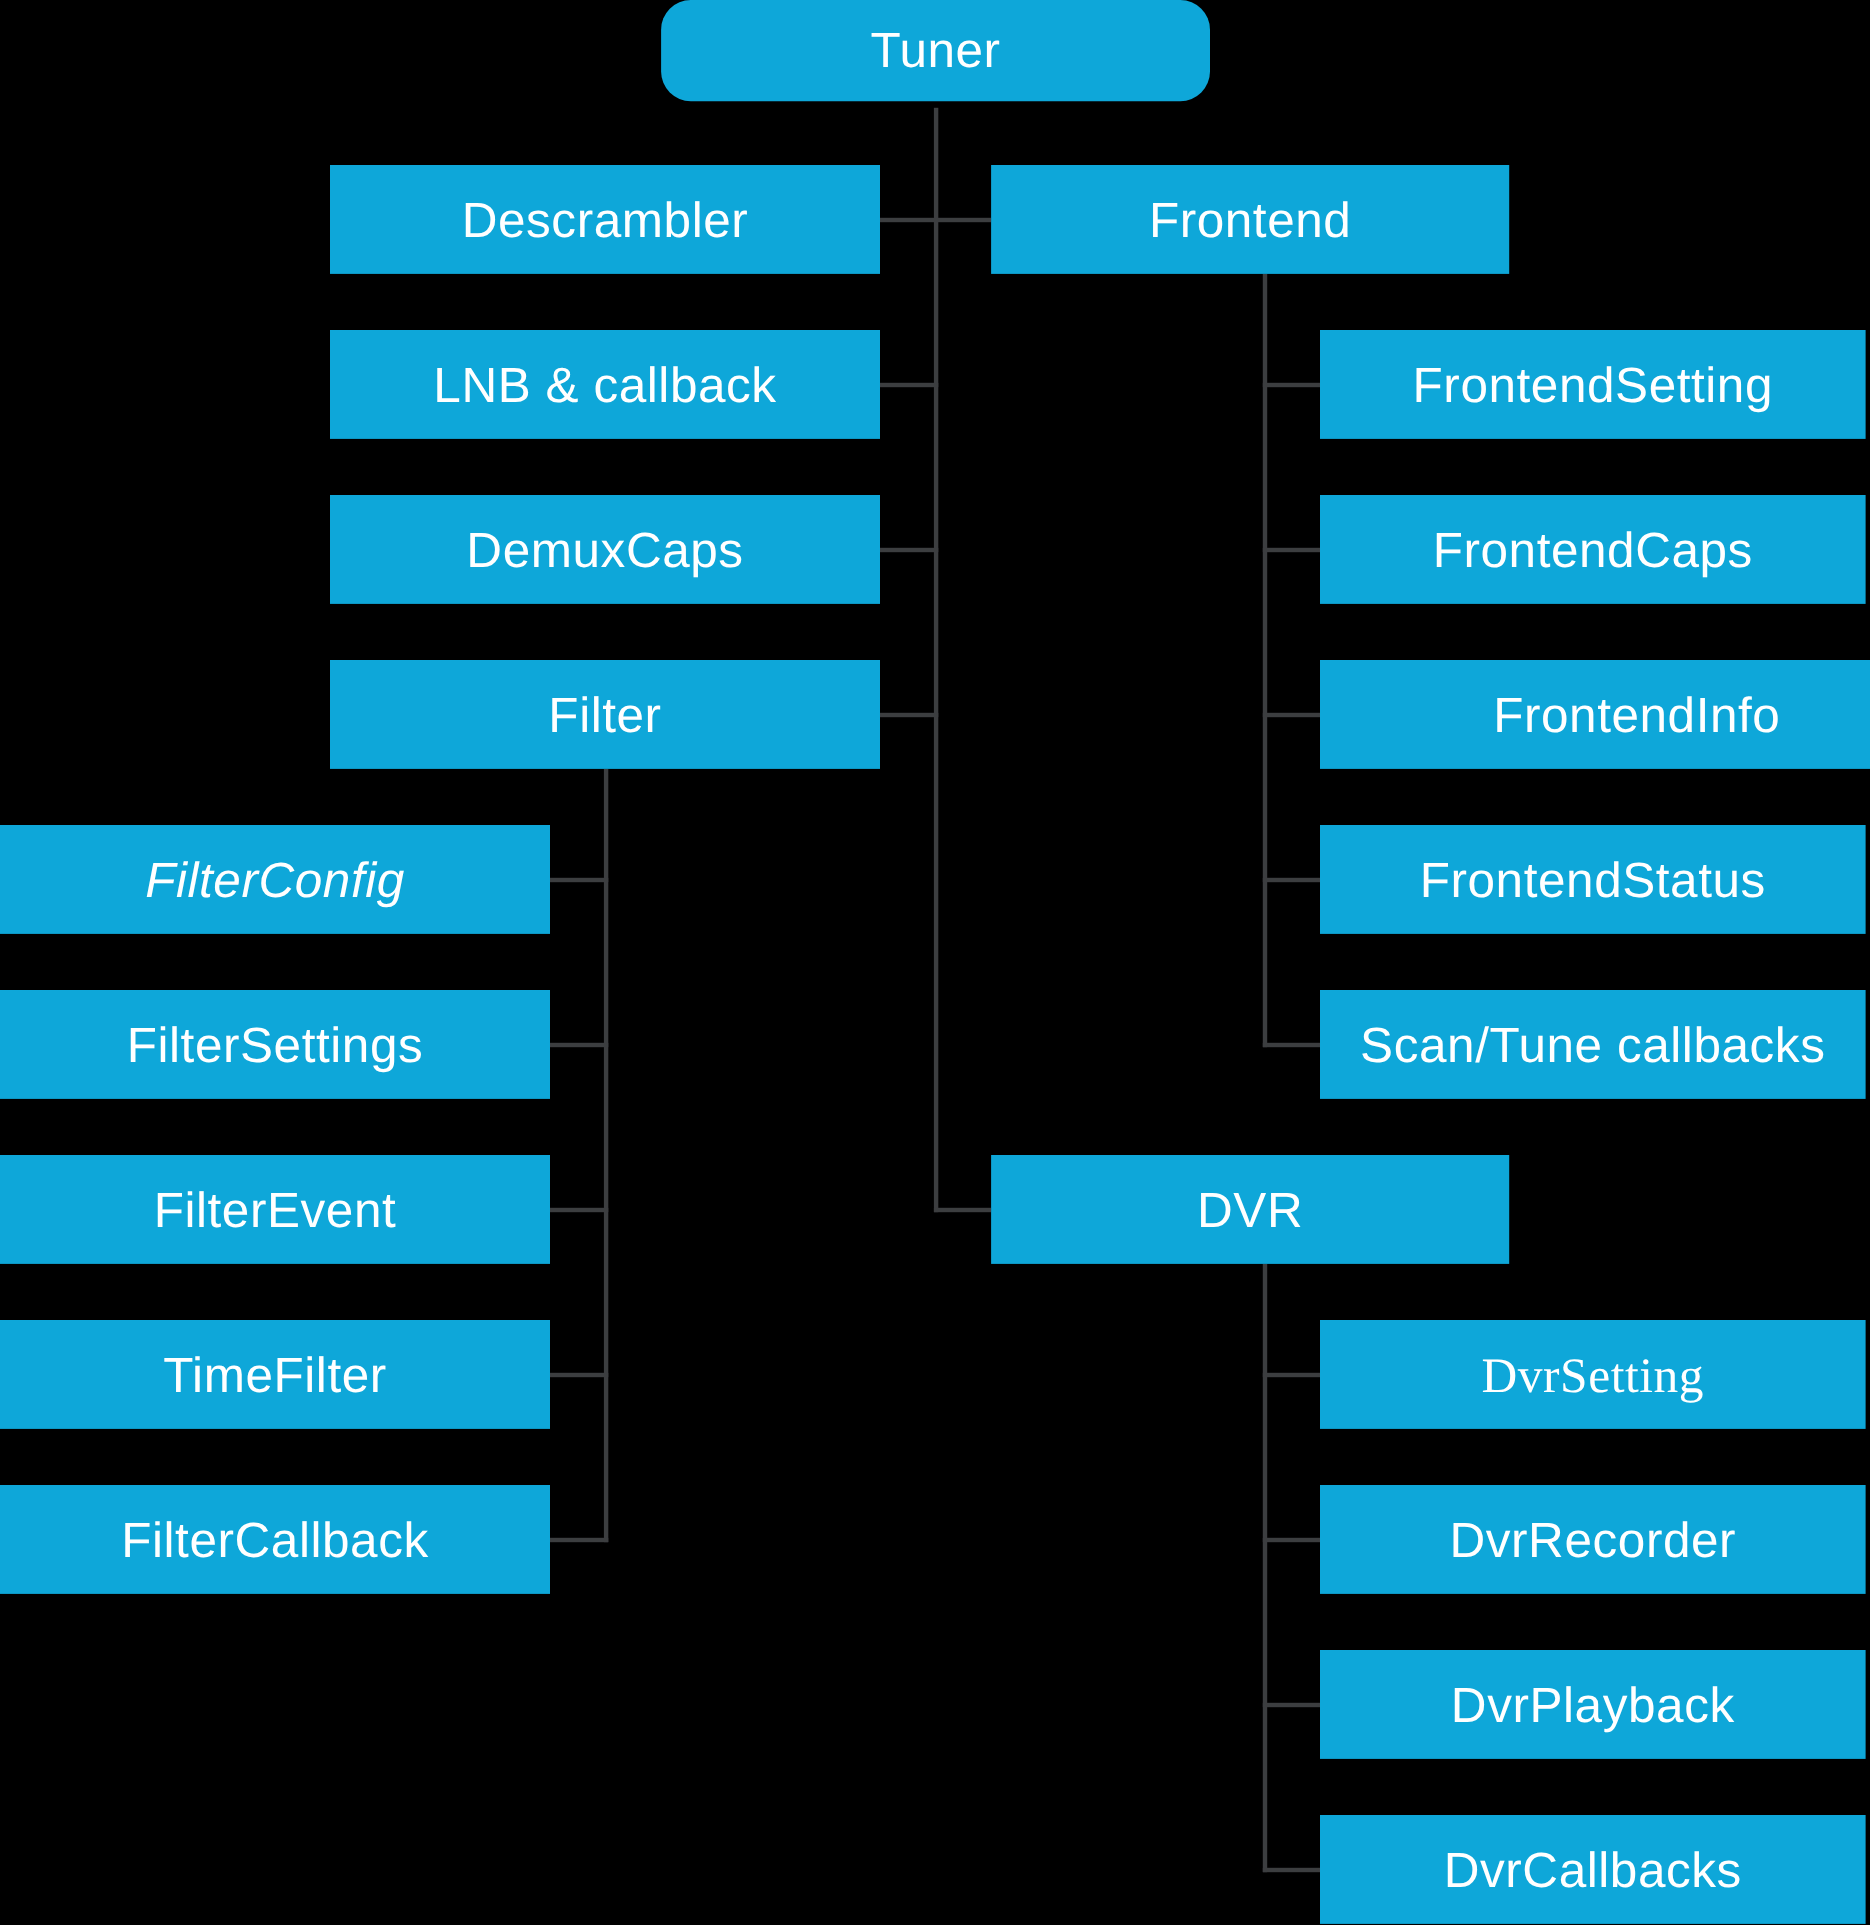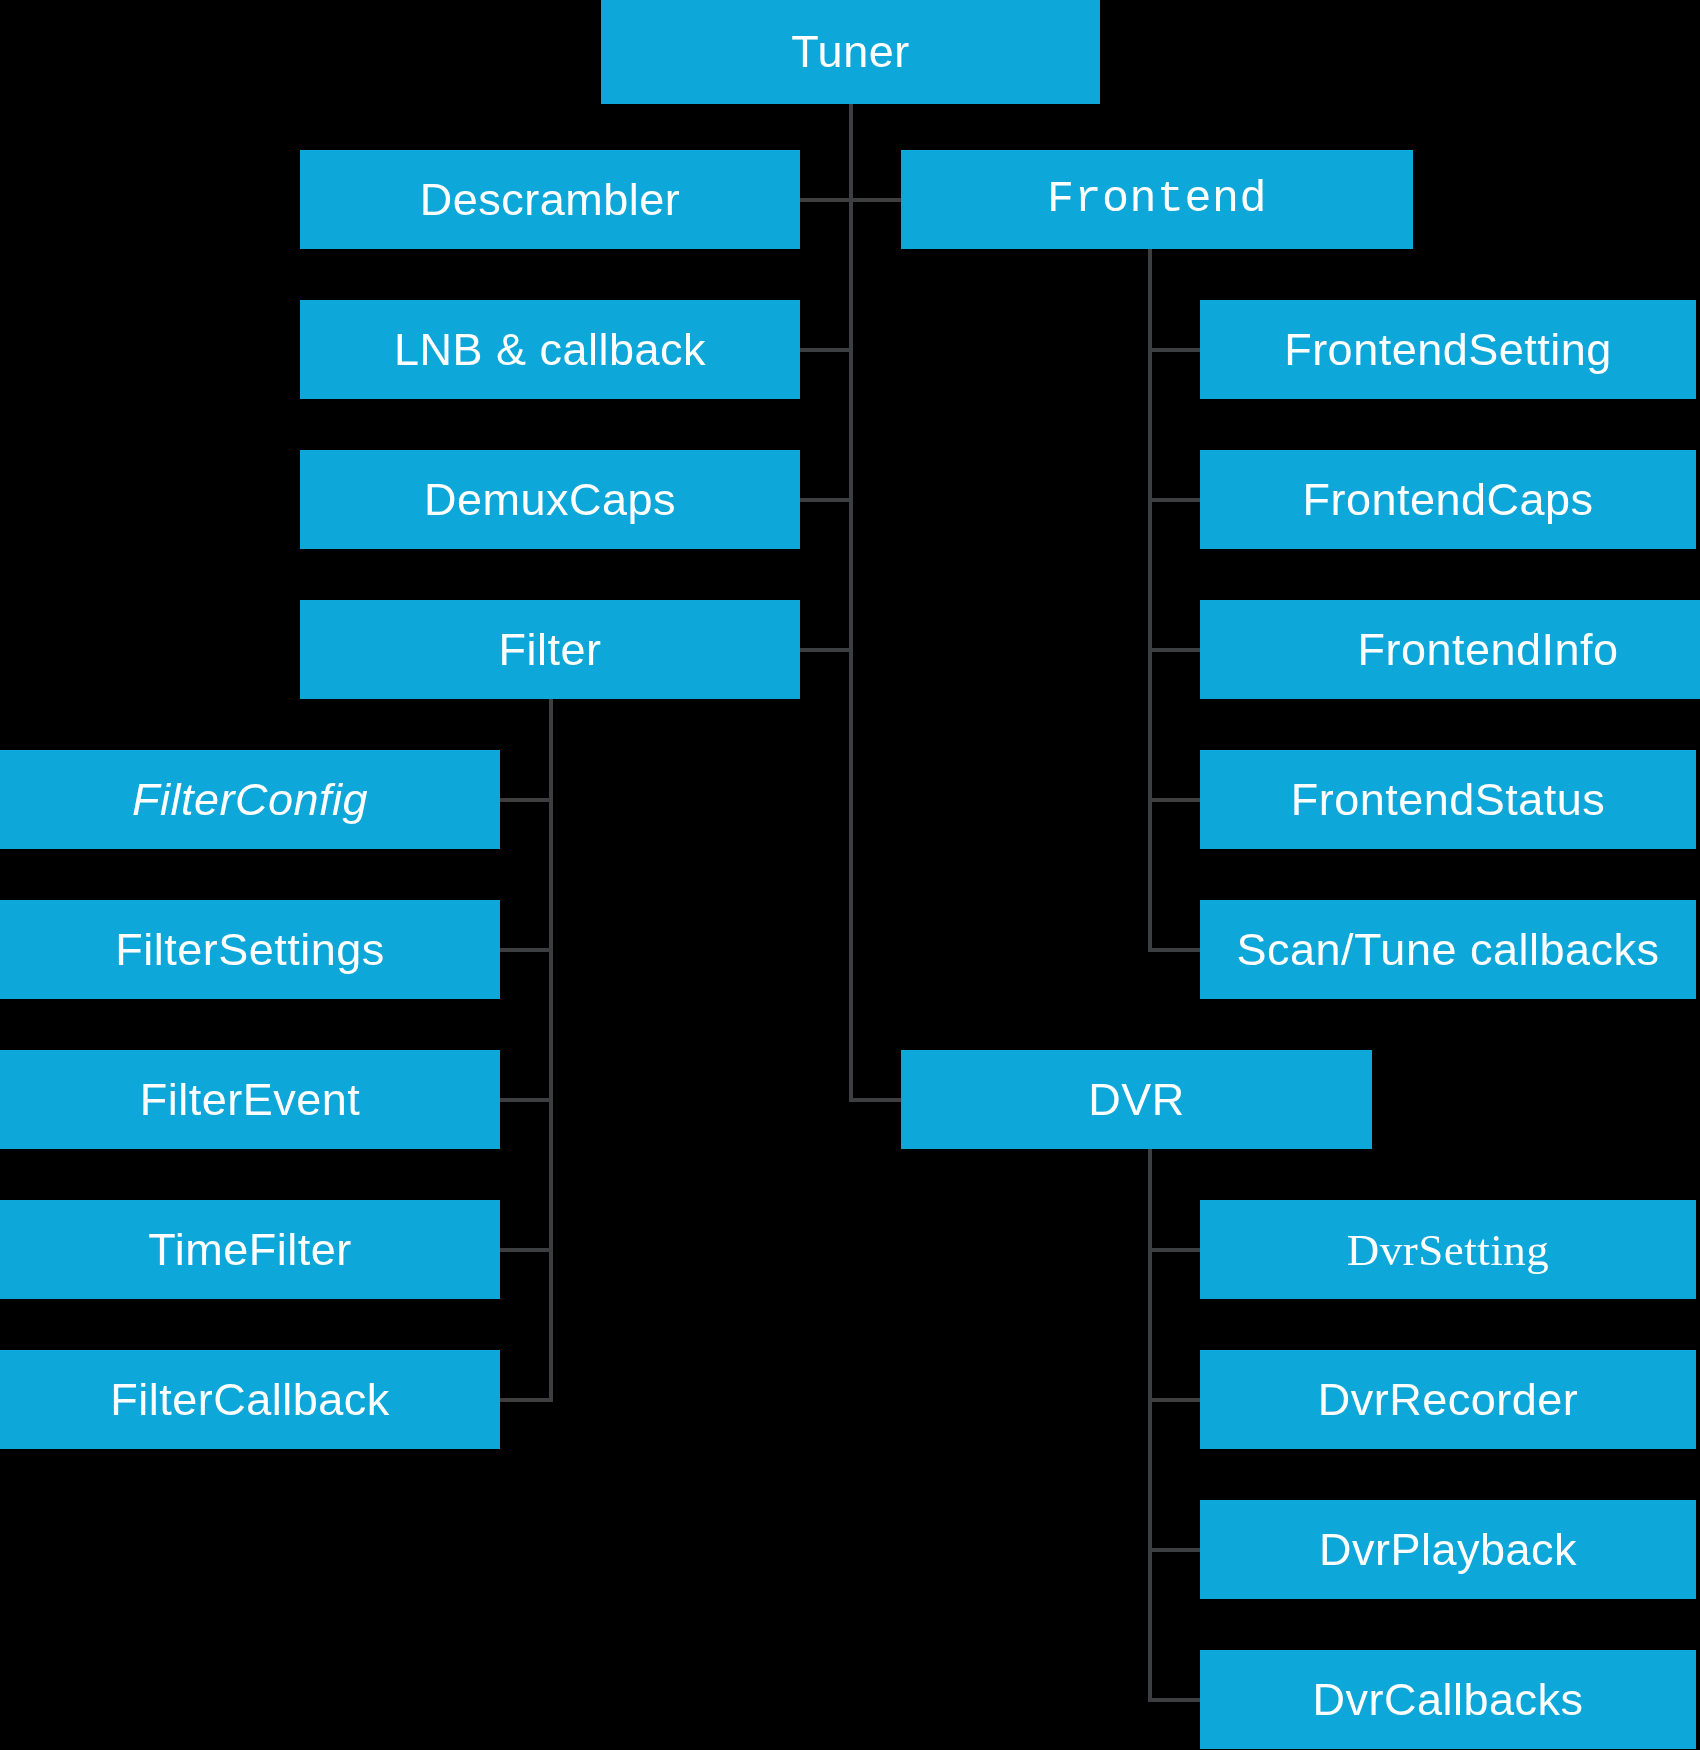--- a/index.html
+++ b/index.html
@@ -59,34 +59,34 @@
   <div class="line" style="left:1148px; top:648px; width:52px; height:4px;"></div>
   <div class="line" style="left:1148px; top:798px; width:52px; height:4px;"></div>
   <div class="line" style="left:1148px; top:948px; width:52px; height:4px;"></div>
 
   <div class="line" style="left:1148px; top:1149px; width:4px; height:553px;"></div>
   <div class="line" style="left:1148px; top:1248px; width:52px; height:4px;"></div>
   <div class="line" style="left:1148px; top:1398px; width:52px; height:4px;"></div>
   <div class="line" style="left:1148px; top:1548px; width:52px; height:4px;"></div>
   <div class="line" style="left:1148px; top:1698px; width:52px; height:4px;"></div>
 
-  <div class="node" style="left:601px; top:0px; width:499px; height:104px;">Tuner</div>
+  <div class="node" style="left:601px; top:0px; width:499px; height:92px;border-radius:27px;">Tuner</div>
 
   <div class="node" style="left:300px; top:150px; width:500px; height:99px;">Descrambler</div>
   <div class="node" style="left:300px; top:300px; width:500px; height:99px;">LNB &amp; callback</div>
   <div class="node" style="left:300px; top:450px; width:500px; height:99px;">DemuxCaps</div>
   <div class="node" style="left:300px; top:600px; width:500px; height:99px;">Filter</div>
 
   <div class="node" style="left:0px; top:750px; width:500px; height:99px;font-style:italic;">FilterConfig</div>
   <div class="node" style="left:0px; top:900px; width:500px; height:99px;text-align:right;">FilterSettings</div>
   <div class="node" style="left:0px; top:1050px; width:500px; height:99px;">FilterEvent</div>
   <div class="node" style="left:0px; top:1200px; width:500px; height:99px;">TimeFilter</div>
   <div class="node" style="left:0px; top:1350px; width:500px; height:99px;">FilterCallback</div>
 
-  <div class="node" style="left:901px; top:150px; width:512px; height:99px;font-family:Liberation Mono, monospace;">Frontend</div>
+  <div class="node" style="left:901px; top:150px; width:471px; height:99px;">Frontend</div>
 
   <div class="node" style="left:1200px; top:300px; width:496px; height:99px;">FrontendSetting</div>
   <div class="node" style="left:1200px; top:450px; width:496px; height:99px;">FrontendCaps</div>
   <div class="node" style="left:1200px; top:600px; width:576px; height:99px;">FrontendInfo</div>
   <div class="node" style="left:1200px; top:750px; width:496px; height:99px;">FrontendStatus</div>
   <div class="node" style="left:1200px; top:900px; width:496px; height:99px;">Scan/Tune callbacks</div>
 
   <div class="node" style="left:901px; top:1050px; width:471px; height:99px;">DVR</div>
 
   <div class="node" style="left:1200px; top:1200px; width:496px; height:99px;font-family:Liberation Serif, serif;">DvrSetting</div>

